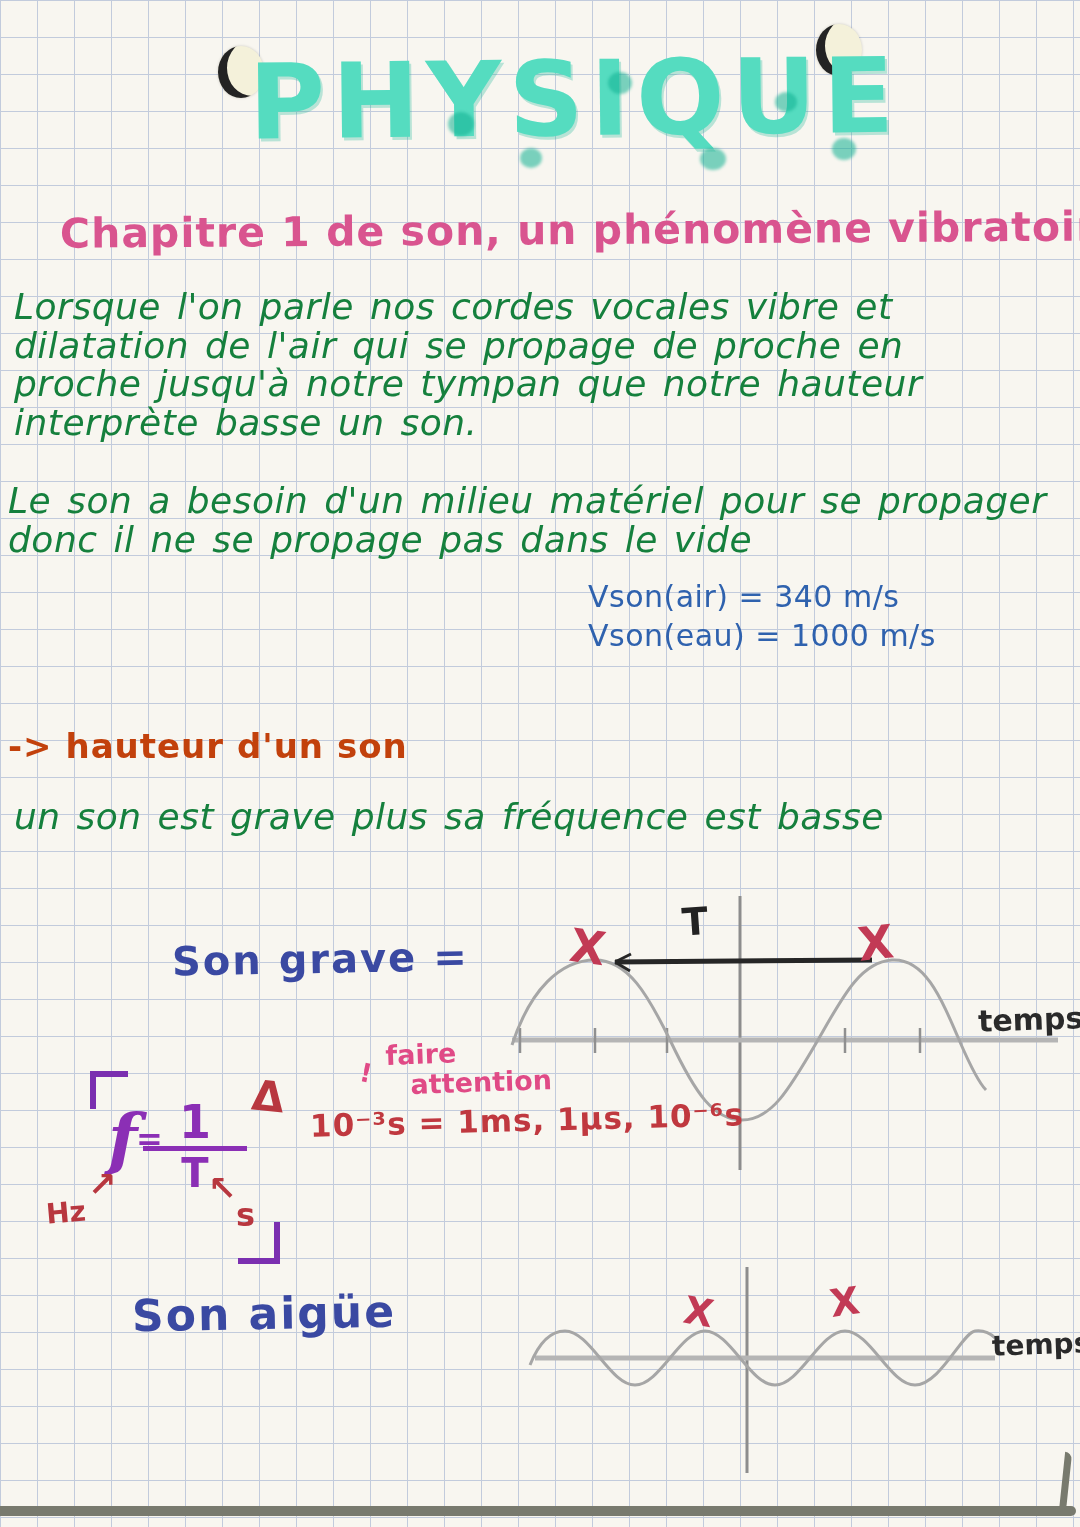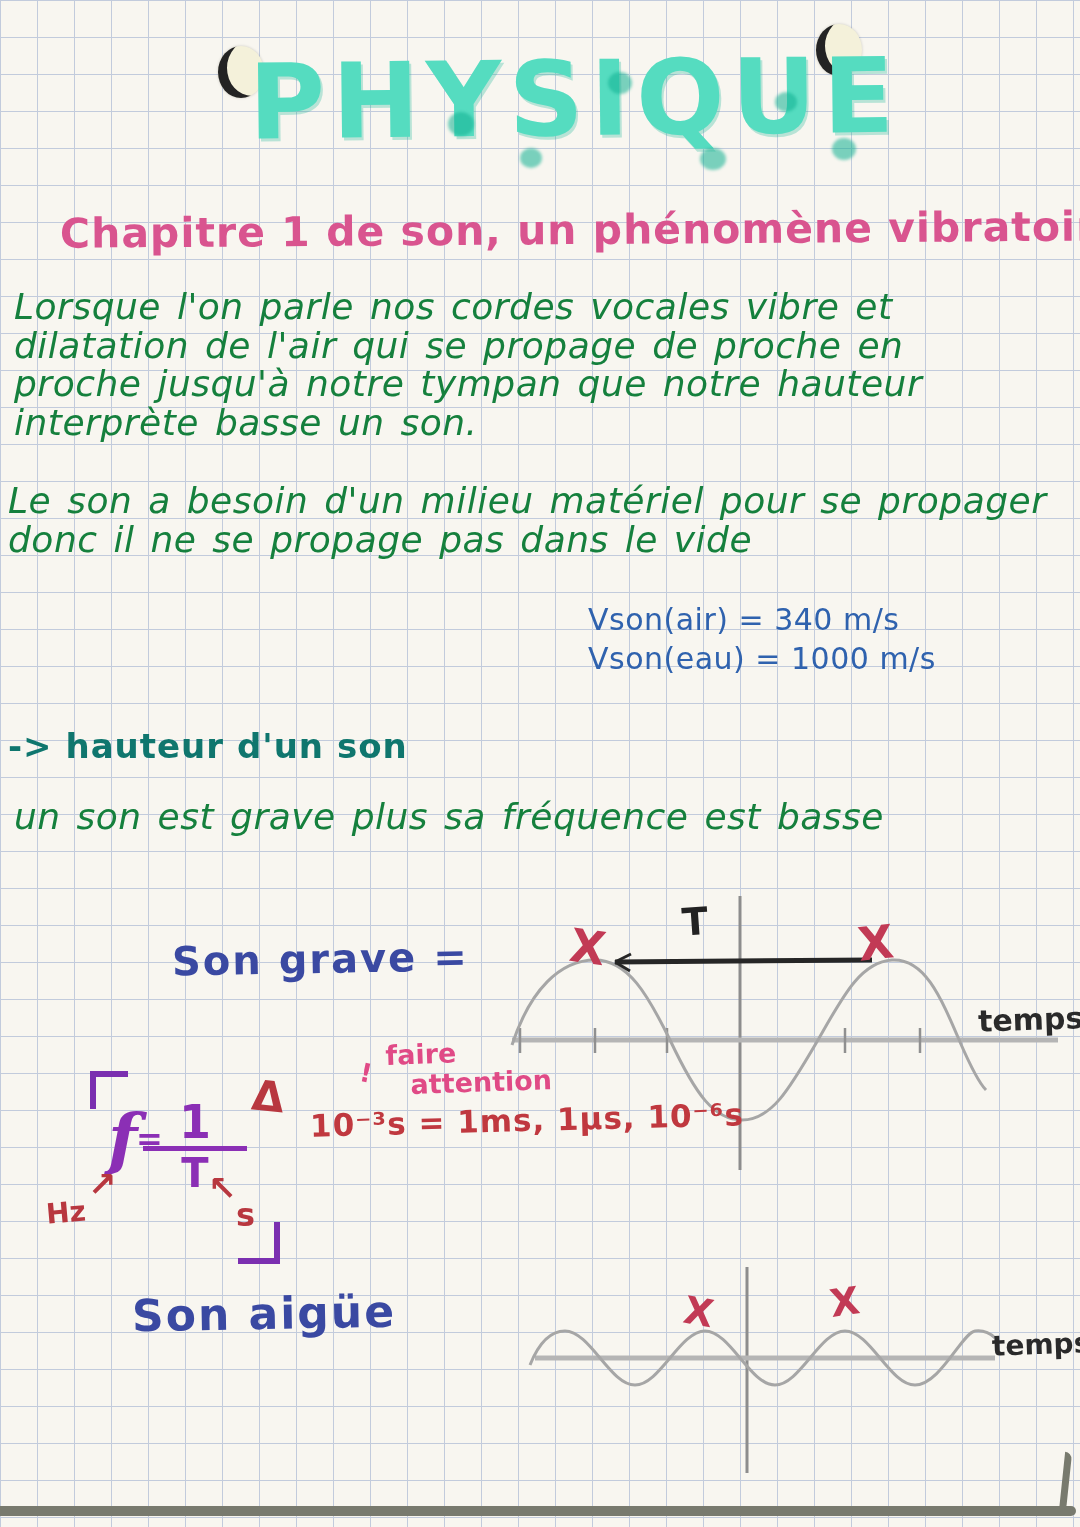--- a/index.html
+++ b/index.html
@@ -23,21 +23,21 @@
   .hole{
     width:46px;height:52px;border-radius:50%;background:#f4f1da;
     box-shadow:inset 11px -4px 0 -2px #232323, 0 0 3px rgba(0,0,0,.18);
   }
   .chapter{
     font-size:41px;color:#d9548f;font-weight:600;letter-spacing:1px;
     transform:rotate(-0.4deg);
   }
   .ink{color:#15803d;font-size:36px;line-height:38.5px;letter-spacing:.5px;word-spacing:4px;font-style:italic;}
   .speed{color:#2f62ae;font-size:30px;line-height:39px;font-weight:500;letter-spacing:.5px;}
-  .purpleHead{color:#0f766e;font-size:34px;font-weight:600;letter-spacing:1px;}
+  .purpleHead{color:#c2410c;font-size:34px;font-weight:600;letter-spacing:1px;}
   .blueLabel{color:#3a49a2;font-size:40px;font-weight:600;letter-spacing:2px;}
   .xmark{color:#c23a55;font-weight:700;}
   .tlabel{color:#222;font-weight:700;}
   .temps{color:#2a2a2a;font-size:30px;font-weight:600;transform:rotate(-2deg);}
   .bracket-tl{width:32px;height:32px;border-top:6px solid #7b2fb0;border-left:6px solid #7b2fb0;}
   .bracket-br{width:36px;height:36px;border-bottom:6px solid #7b2fb0;border-right:6px solid #7b2fb0;}
   .fsym{font-family:"DejaVu Serif",serif;font-style:italic;font-size:68px;color:#8b2fb5;font-weight:600;}
   .feq{font-size:32px;color:#8b2fb5;font-weight:700;}
   .frac{width:104px;display:flex;flex-direction:column;align-items:center;color:#8b2fb5;}
   .frac .num{font-size:46px;font-weight:700;line-height:48px;width:100%;text-align:center;border-bottom:5px solid #8b2fb5;}
@@ -68,21 +68,21 @@
   <div class="ink nowrap">dilatation de l'air qui se propage de proche en</div>
   <div class="ink nowrap">proche jusqu'à notre tympan que notre hauteur</div>
   <div class="ink nowrap">interprète basse un son.</div>
 </div>
 
 <div class="abs" style="left:8px;top:482px;">
   <div class="ink nowrap">Le son a besoin d'un milieu matériel pour se propager</div>
   <div class="ink nowrap">donc il ne se propage pas dans le vide</div>
 </div>
 
-<div class="abs" style="left:588px;top:600px;">
+<div class="abs" style="left:588px;top:577px;">
   <div class="speed nowrap">Vson(air) = 340 m/s</div>
   <div class="speed nowrap">Vson(eau) = 1000 m/s</div>
 </div>
 
 <div class="abs purpleHead nowrap" style="left:8px;top:726px;">-&gt; hauteur d'un son</div>
 
 <div class="abs" style="left:14px;top:798px;">
   <div class="ink nowrap">un son est grave plus sa fréquence est basse</div>
 </div>
 

